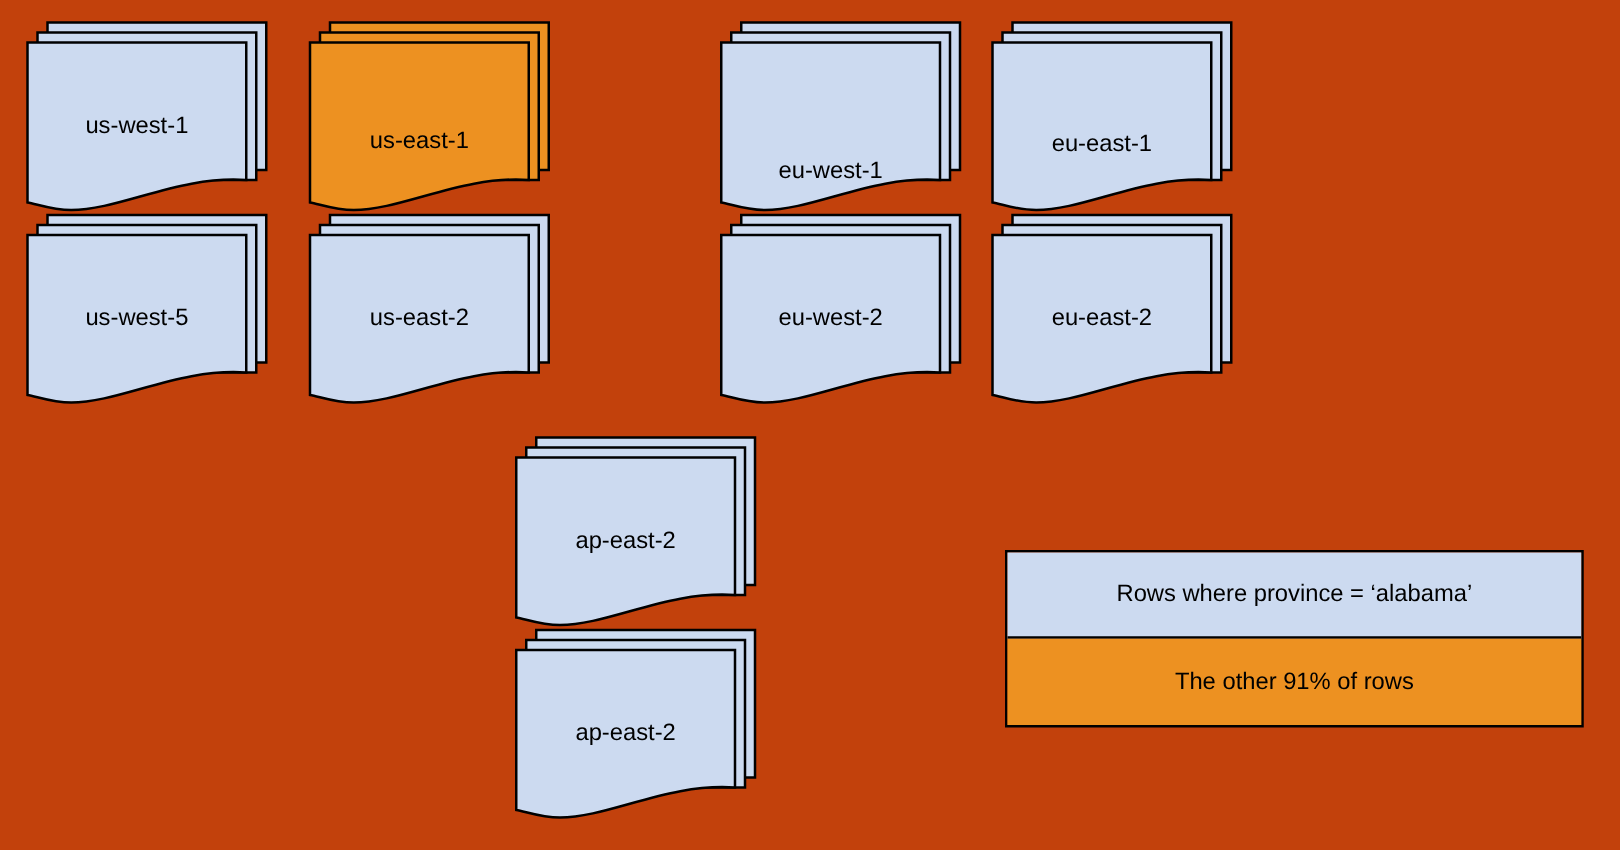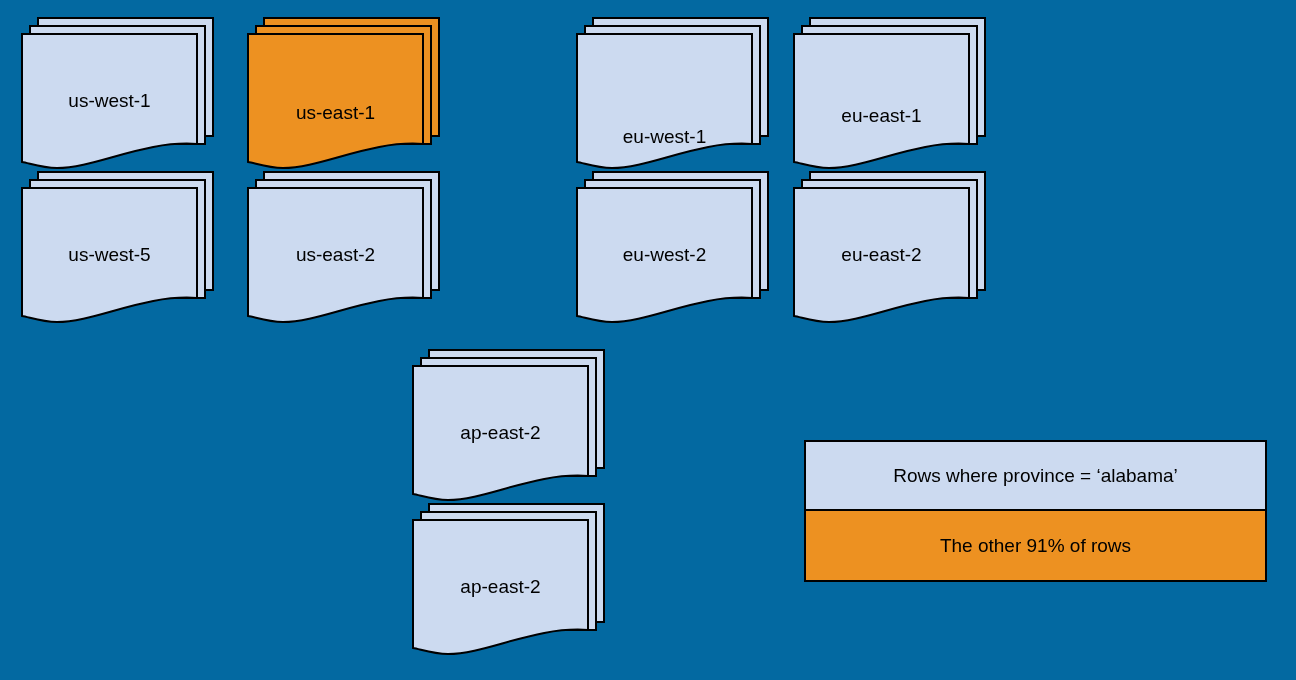--- a/index.html
+++ b/index.html
@@ -10,21 +10,21 @@
   body {
     width: 1296px;
     height: 680px;
     font-family: "Liberation Sans", sans-serif;
     overflow: hidden;
   }
   #canvas {
     position: relative;
     width: 1296px;
     height: 680px;
-    background: #0369a1;
+    background: #c2410c;
   }
   .doc-stack {
     position: absolute;
     width: 230px;
     height: 180px;
   }
   .doc-stack svg {
     position: absolute;
     left: 0;
     top: 0;

